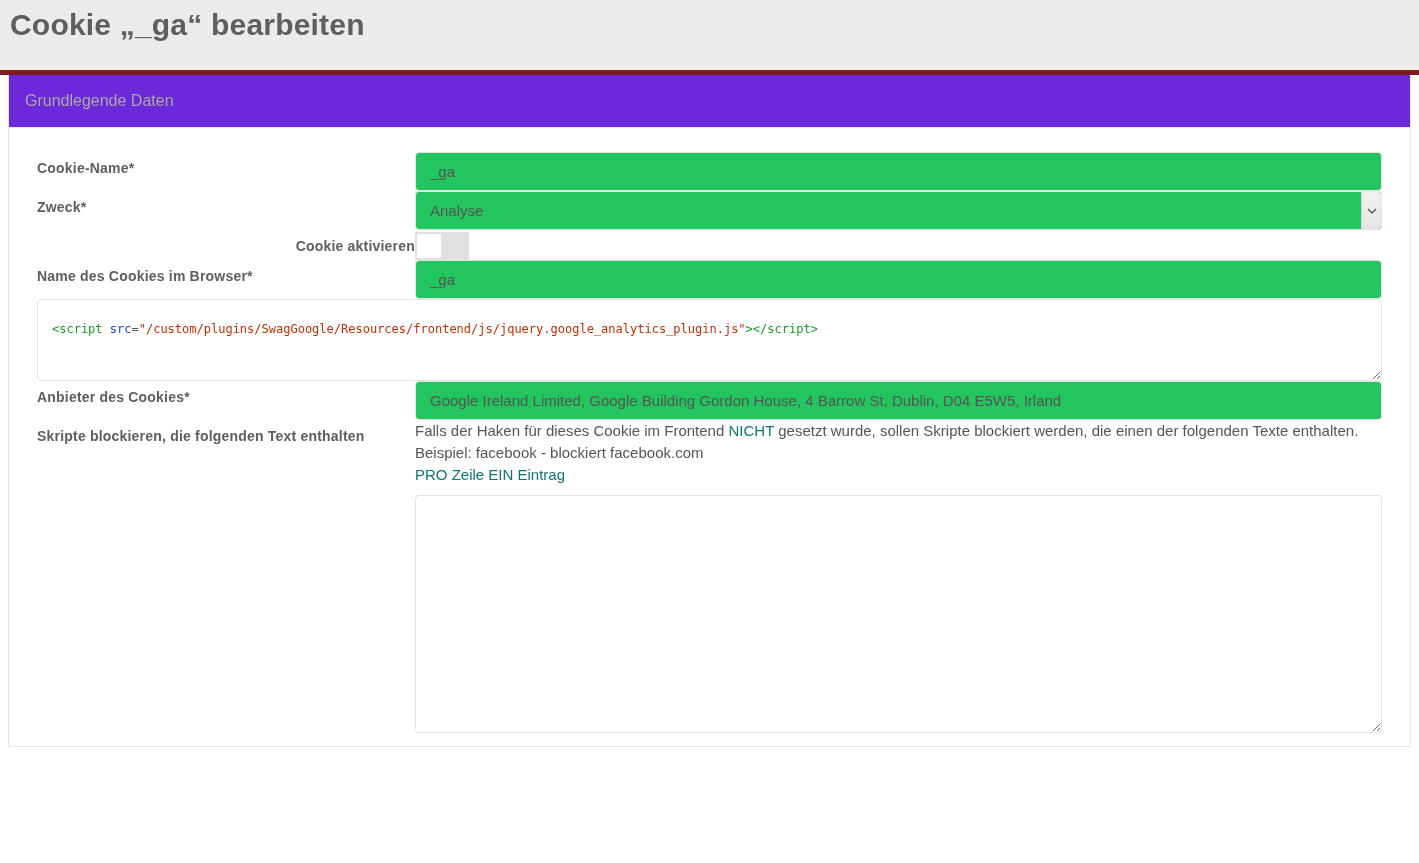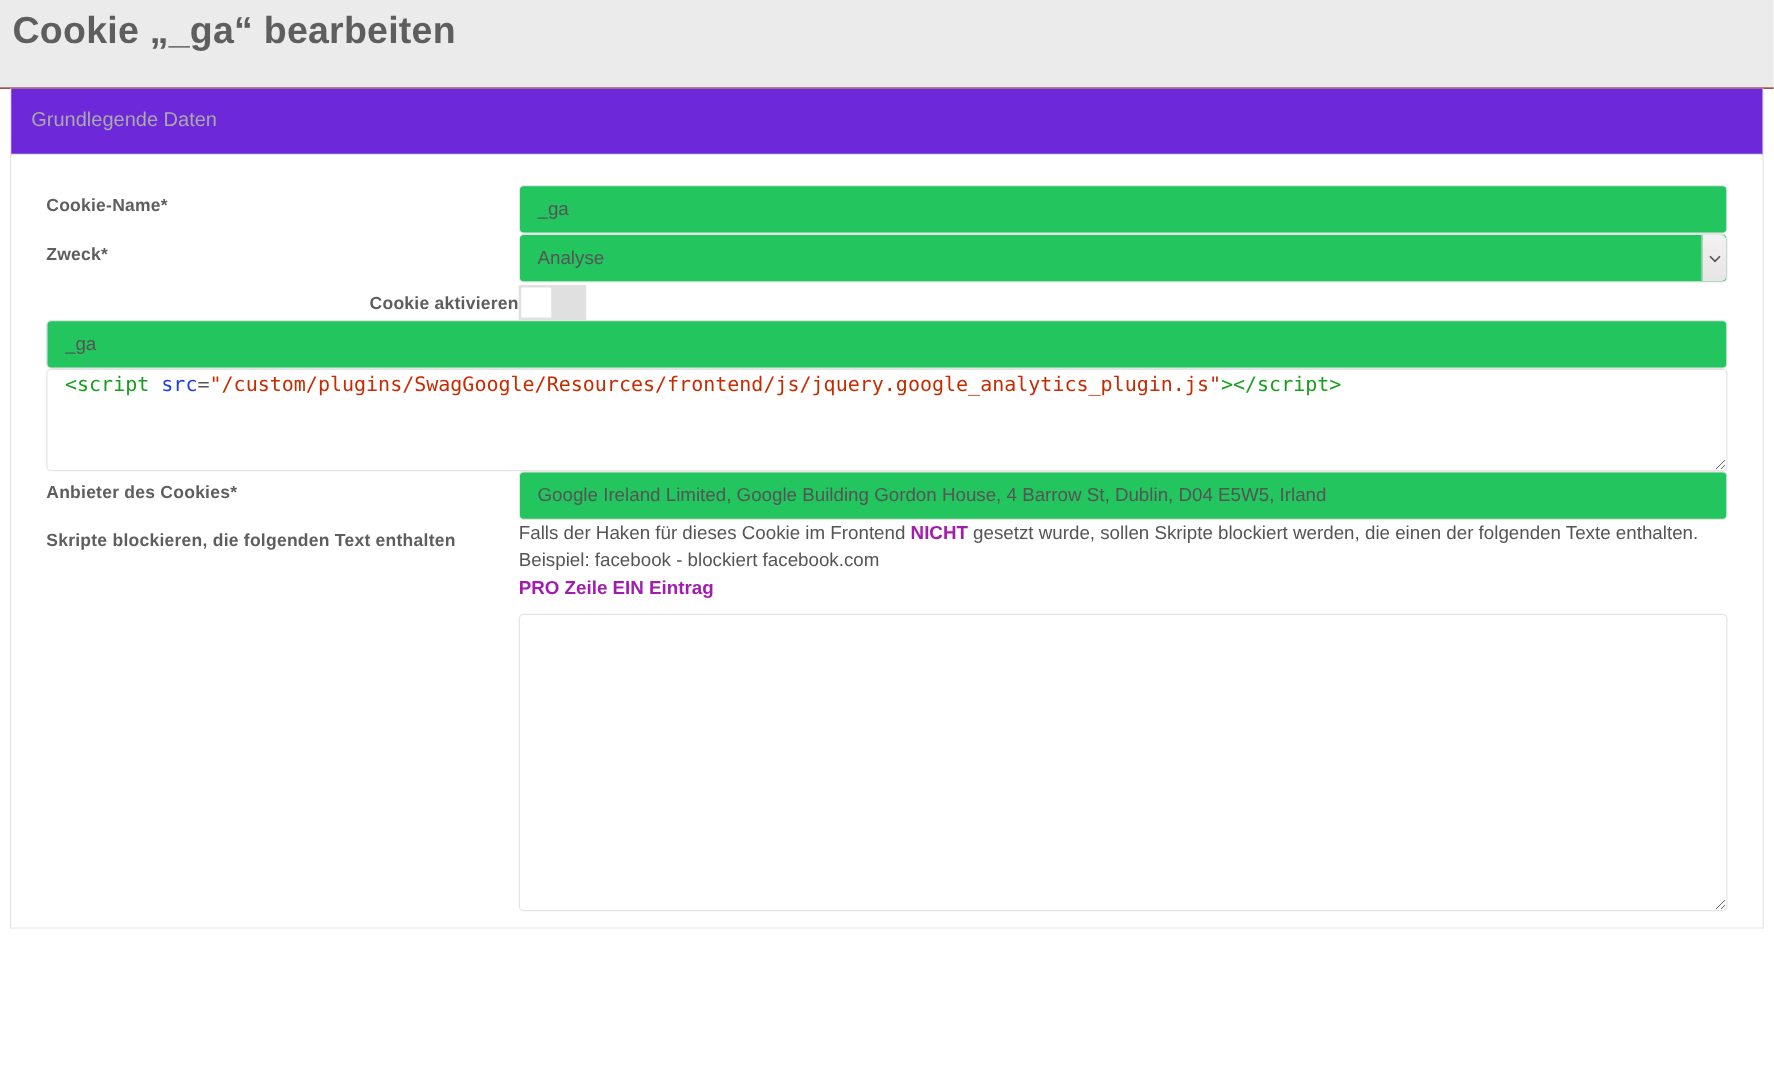--- a/index.html
+++ b/index.html
@@ -1,36 +1,36 @@
 <!DOCTYPE html>
 <html><head>
 <meta charset="utf-8">
 <style>
   *{box-sizing:border-box;margin:0;padding:0}
   body{font-family:Arial,Helvetica,sans-serif;background:#fff;color:#555;font-size:14px}
-  .header{background:#ebebeb;padding:8px 10px 28px 10px;border-bottom:1px solid #7f1d1d}
+  .header{background:#ebebeb;padding:8px 10px 28px 10px;border-bottom:5px solid #7f1d1d}
   h1{font-size:30px;font-weight:700;color:#5e5e5e;letter-spacing:.2px}
   .card{margin:0 8px;border:1px solid #e6e6e6;border-top:none;background:#fff}
   .card-head{background:#6d28d9;padding:17px 16px;border-bottom:1px solid #e6e6e6;color:#a9a9a9;font-size:16px}
   .card-body{padding:24px 28px 10px 28px}
   .row{display:flex;align-items:flex-start;}
   .lbl{width:378px;font-weight:700;color:#5e5e5e;font-size:14px;padding-top:8px;letter-spacing:.2px}
   .lbl.right{text-align:right;}
   .fld{flex:1}
   .inp{width:100%;border:1px solid #e4e4e4;border-radius:4px;padding:10px 14px;font-size:15px;color:#555;background:#22c55e;font-family:inherit}
   .select-wrap{position:relative}
   .select-wrap .inp{padding-right:40px}
   .sel-btn{position:absolute;right:1px;top:1px;bottom:1px;width:20px;background:linear-gradient(#f2f2f2,#e5e5e5);border-left:1px solid #d5d5d5;border-radius:0 4px 4px 0;display:flex;align-items:center;justify-content:center;color:#555;font-size:11px}
   .ta{width:100%;border:1px solid #e4e4e4;border-radius:4px;padding:10px 14px;font-family:Consolas,Menlo,monospace;font-size:14px;resize:both;min-height:78px;background:#fff;color:#444}
   .ta.big{min-height:238px;font-family:Arial,Helvetica,sans-serif}
   .toggle{width:54px;height:28px;background:#e0e0e0;border-radius:1px;position:relative;margin-top:2px}
   .toggle-knob{width:24px;height:24px;background:#fff;position:absolute;left:2px;top:2px;border-radius:1px}
   .help{color:#555;font-size:15px;line-height:1.45;margin-bottom:10px}
-  .help b{color:#a21caf;font-weight:700}
-  .code-pre{width:100%;border:1px solid #e4e4e4;border-radius:4px;padding:2px 14px;font-family:Consolas,Menlo,monospace;font-size:16px;min-height:82px;background:#fff;white-space:pre-wrap;word-break:break-all;position:relative;resize:both;overflow:auto}
+  .help b{color:#0f766e;font-weight:400}
+  .code-pre{width:100%;border:1px solid #e4e4e4;border-radius:4px;padding:22px 14px;font-family:Consolas,Menlo,monospace;font-size:12px;min-height:82px;background:#fff;white-space:pre-wrap;word-break:break-all;position:relative;resize:both;overflow:auto}
   .t-tag{color:#1a9e20}
   .t-attr{color:#1a3ee0}
   .t-str{color:#c72c00}
 </style>
 </head>
 <body>
 
 <div class="header">
   <h1>Cookie „_ga“ bearbeiten</h1>
 </div>
@@ -63,20 +63,21 @@
     <div class="row">
       <div class="lbl right">Cookie aktivieren</div>
       <div class="fld">
         <div class="toggle">
           <div class="toggle-knob"></div>
         </div>
       </div>
     </div>
 
     <div class="row">
+      <div class="lbl">Name des Cookies im Browser*</div>
       <div class="fld">
         <input class="inp" value="_ga" style="">
       </div>
     </div>
 
     <div class="row">
       <div class="fld">
         <div class="code-pre"><span class="t-tag">&lt;script </span><span class="t-attr">src</span><span>=</span><span class="t-str">"/custom/plugins/SwagGoogle/Resources/frontend/js/jquery.google_analytics_plugin.js"</span><span class="t-tag">&gt;&lt;/scr</span><span class="t-tag">ipt&gt;</span></div>
       </div>
     </div>

